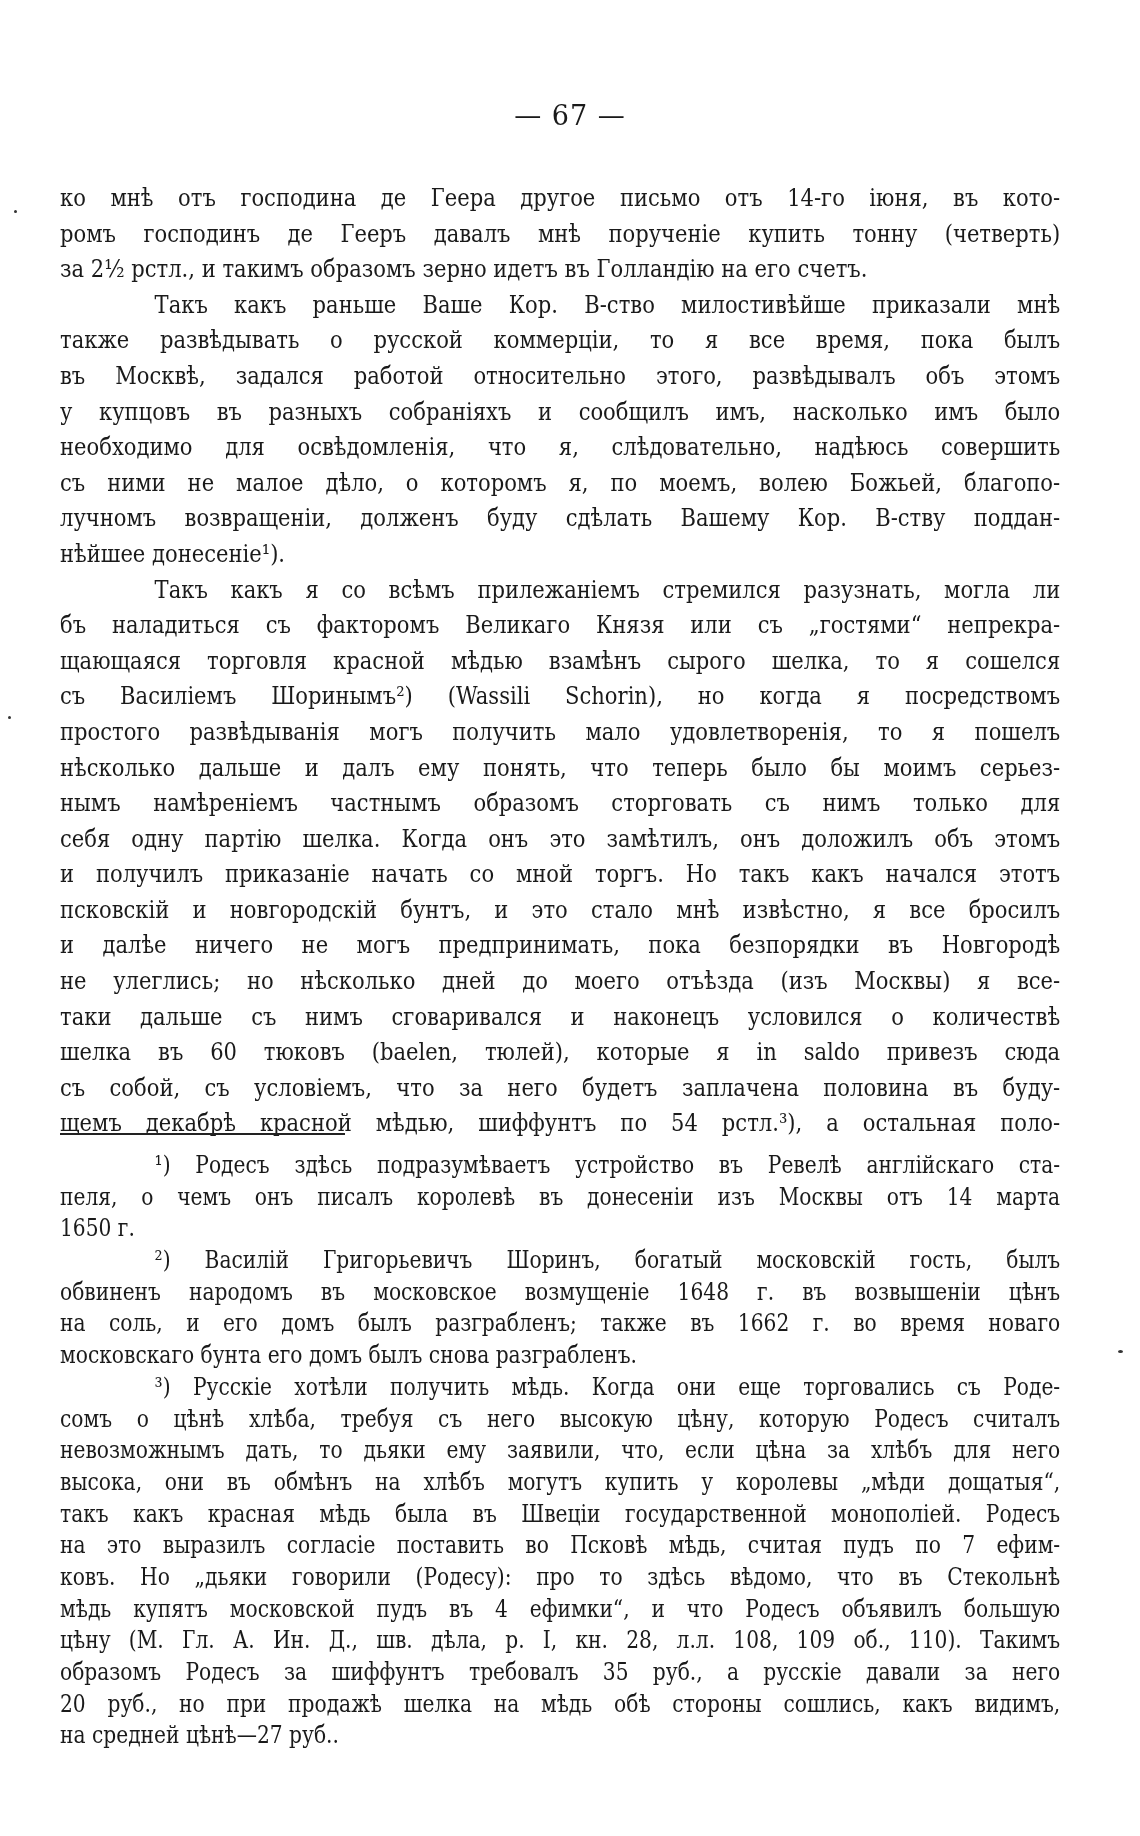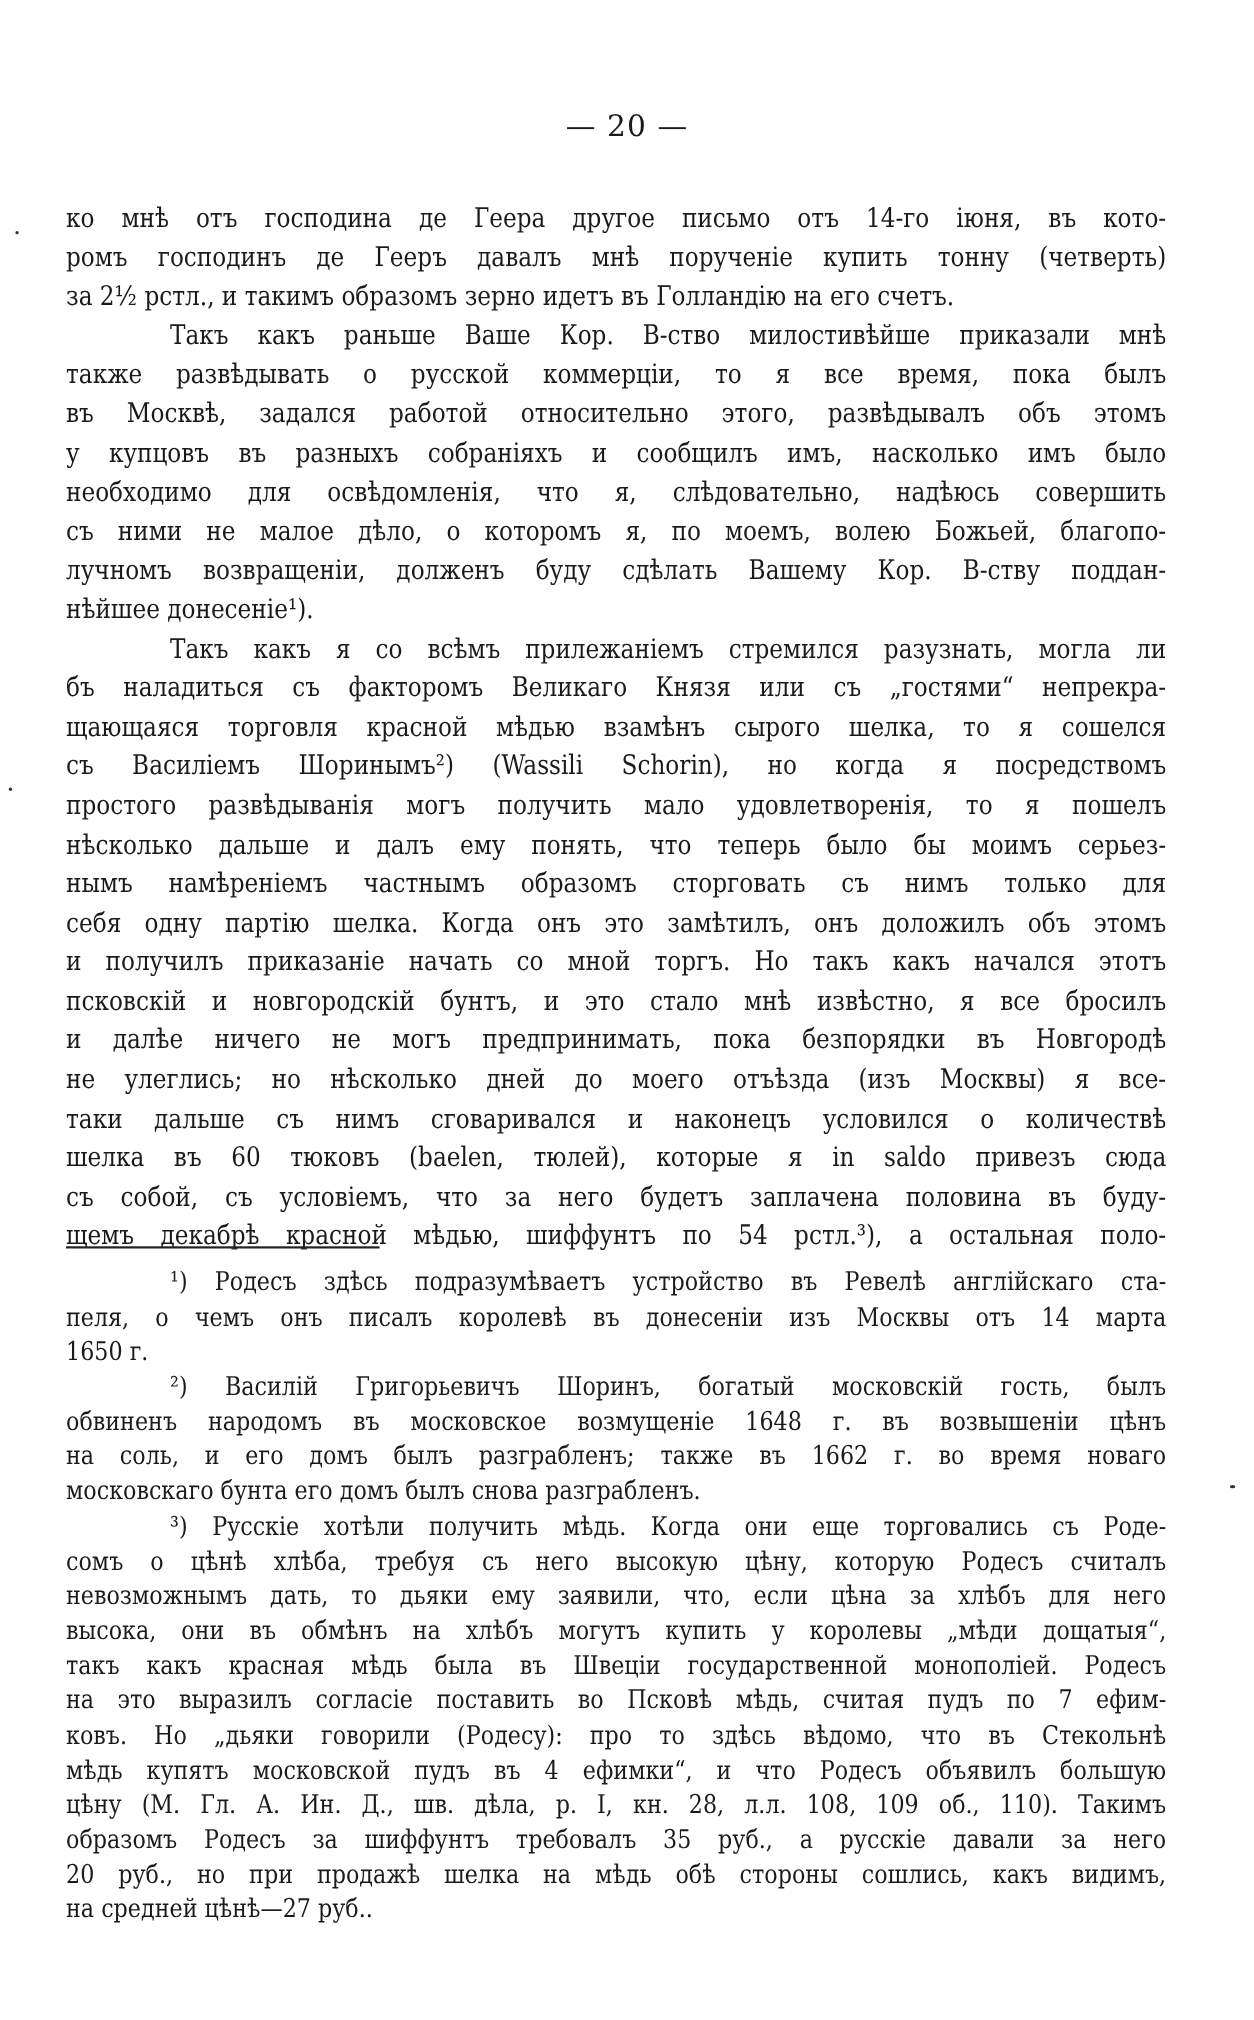--- a/index.html
+++ b/index.html
@@ -86,21 +86,21 @@
       position: absolute;
       width: 3px;
       height: 3px;
       background: #333;
       border-radius: 50%;
     }
   </style>
 </head>
 <body>
 
-<div class="page-number">— 20 —</div>
+<div class="page-number">— 67 —</div>
 
 <div class="body-text" id="body-text">
     <span class="line">ко мнѣ отъ господина де Геера другое письмо отъ 14-го іюня, въ кото-</span>
     <span class="line">ромъ господинъ де Гееръ давалъ мнѣ порученіе купить тонну (четверть)</span>
     <span class="line last">за 2½ рстл., и такимъ образомъ зерно идетъ въ Голландію на его счетъ.</span>
     <span class="line indent">Такъ какъ раньше Ваше Кор. В-ство милостивѣйше приказали мнѣ</span>
     <span class="line">также развѣдывать о русской коммерціи, то я все время, пока былъ</span>
     <span class="line">въ Москвѣ, задался работой относительно этого, развѣдывалъ объ этомъ</span>
     <span class="line">у купцовъ въ разныхъ собраніяхъ и сообщилъ имъ, насколько имъ было</span>
     <span class="line">необходимо для освѣдомленія, что я, слѣдовательно, надѣюсь совершить</span>

